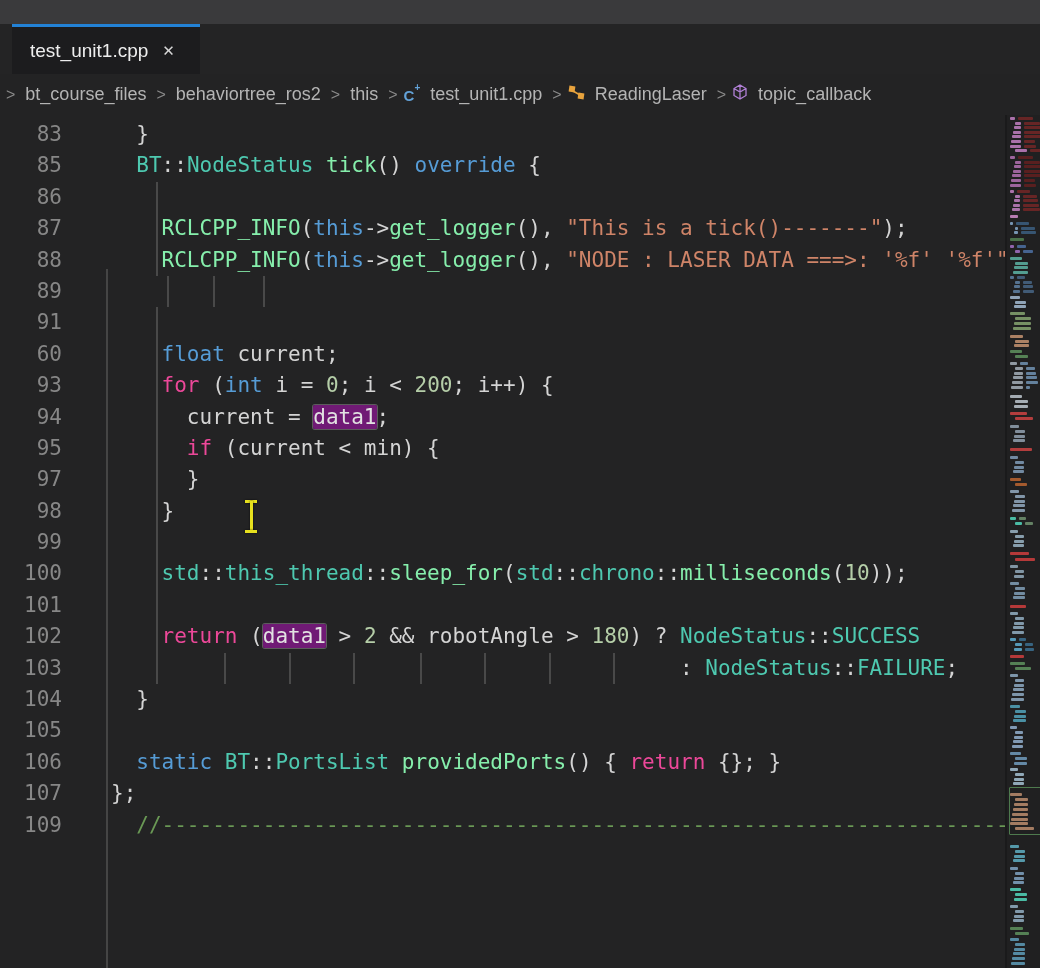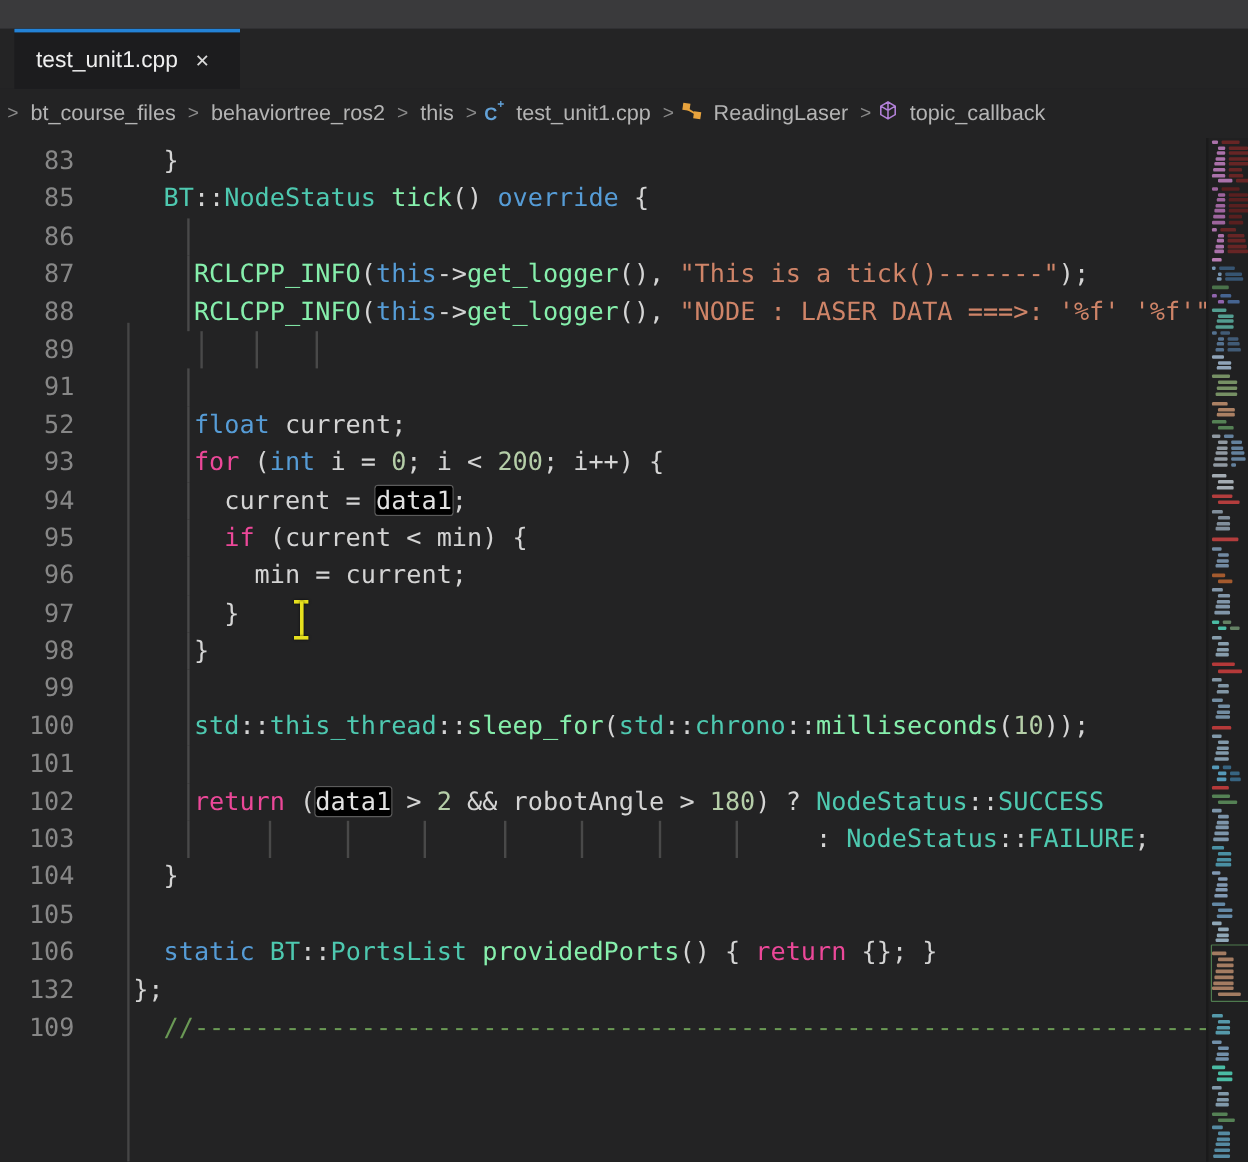--- a/index.html
+++ b/index.html
@@ -26,21 +26,21 @@
   .line{position:relative;height:31.4px;white-space:pre;
     font-family:"DejaVu Sans Mono","Liberation Mono",monospace;font-size:21px;line-height:31.4px;}
   .ln{position:absolute;left:0;top:0;width:62px;text-align:right;color:#878787;}
   .txt{position:absolute;left:111px;top:0;}
   .guide{position:absolute;top:0;height:31.4px;width:1.5px;background:#494949;}
   .long-guide{position:absolute;width:1.5px;background:#454545;}
   .tk-d{color:#d4d4d4}.tk-k{color:#569cd6}.tk-c{color:#ec4899}.tk-t{color:#4ec9b0}
   .tk-f{color:#86efac}.tk-s{color:#cf8468}.tk-n{color:#b5cea8}.tk-m{color:#6a9955}
   .tk-sq{text-decoration-style:wavy;text-decoration-color:#cc4040;
     text-decoration-thickness:1.5px;text-underline-offset:4px;text-align:center;}
-  .tk-hl{background:#000000;border-radius:2px;box-shadow:0 0 0 1px #5c5c5c;color:#e2e2e2;}
+  .tk-hl{background:#701a75;border-radius:2px;box-shadow:0 0 0 1px #5c5c5c;color:#e2e2e2;}
   
   .ibeam{position:absolute;width:16px;height:36px;pointer-events:none;}
   .ibeam i{position:absolute;background:#e6e01e;box-shadow:0 0 2px rgba(0,0,0,.8);}
   .ibeam .v{left:6.5px;top:3px;width:3px;height:30px;}
   .ibeam .t{left:2px;top:2px;width:12px;height:3px;}
   .ibeam .b{left:2px;bottom:1px;width:12px;height:3px;}
   
   .minimap{position:absolute;left:1005px;top:115px;width:35px;height:853px;background:#202021;
     border-left:2px solid #1a1a1b;overflow:hidden;cursor:pointer;}
   .mm-row{position:absolute;height:3px;border-radius:1px;opacity:.92;}
@@ -89,36 +89,35 @@
 <div class="editor">
   <div class="long-guide" style="left: 106px; top: 154px; height: 720px;"></div>
   <div class="code-lines">
       <div class="line"><span class="ln">83</span><span class="txt"><span class="tk-d">  }</span></span></div>
       <div class="line"><span class="ln">85</span><span class="txt"><span class="tk-d">  </span><span class="tk-t">BT</span><span class="tk-d">::</span><span class="tk-t">NodeStatus</span><span class="tk-d"> </span><span class="tk-f">tick</span><span class="tk-d">() </span><span class="tk-k">override</span><span class="tk-d"> {</span></span></div>
       <div class="line"><span class="ln">86</span><span class="guide" style="left: 156px;"></span><span class="txt"></span></div>
       <div class="line"><span class="ln">87</span><span class="guide" style="left: 156px;"></span><span class="txt"><span class="tk-d">    </span><span class="tk-f">RCLCPP_INFO</span><span class="tk-d">(</span><span class="tk-k tk-sq">this</span><span class="tk-d">-&gt;</span><span class="tk-f">get_logger</span><span class="tk-d">(), </span><span class="tk-s">"This is a tick()-------"</span><span class="tk-d">);</span></span></div>
       <div class="line"><span class="ln">88</span><span class="guide" style="left: 156px;"></span><span class="txt"><span class="tk-d">    </span><span class="tk-f">RCLCPP_INFO</span><span class="tk-d">(</span><span class="tk-k tk-sq">this</span><span class="tk-d">-&gt;</span><span class="tk-f">get_logger</span><span class="tk-d">(), </span><span class="tk-s">"NODE : LASER DATA ===&gt;: '%f' '%f'"</span></span></div>
       <div class="line"><span class="ln">89</span><span class="guide" style="left: 167px;"></span><span class="guide" style="left: 213px;"></span><span class="guide" style="left: 263px;"></span></div>
       <div class="line"><span class="ln">91</span><span class="guide" style="left: 156px;"></span></div>
-      <div class="line"><span class="ln">52</span><span class="guide" style="left: 156px;"></span><span class="txt"><span class="tk-d">    </span><span class="tk-k">float</span><span class="tk-d"> current;</span></span></div>
+      <div class="line"><span class="ln">60</span><span class="guide" style="left: 156px;"></span><span class="txt"><span class="tk-d">    </span><span class="tk-k">float</span><span class="tk-d"> current;</span></span></div>
       <div class="line"><span class="ln">93</span><span class="guide" style="left: 156px;"></span><span class="txt"><span class="tk-d">    </span><span class="tk-c">for</span><span class="tk-d"> (</span><span class="tk-k">int</span><span class="tk-d"> i = </span><span class="tk-n">0</span><span class="tk-d">; i &lt; </span><span class="tk-n">200</span><span class="tk-d">; i++) {</span></span></div>
       <div class="line"><span class="ln">94</span><span class="guide" style="left: 156px;"></span><span class="txt"><span class="tk-d">      current = </span><span class="tk-hl">data1</span><span class="tk-d">;</span></span></div>
       <div class="line"><span class="ln">95</span><span class="guide" style="left: 156px;"></span><span class="txt"><span class="tk-d">      </span><span class="tk-c">if</span><span class="tk-d"> (current &lt; min) {</span></span></div>
-      <div class="line"><span class="ln">96</span><span class="guide" style="left: 156px;"></span><span class="txt"><span class="tk-d">        min = current;</span></span></div>
       <div class="line"><span class="ln">97</span><span class="guide" style="left: 156px;"></span><span class="txt"><span class="tk-d">      }</span></span></div>
       <div class="line"><span class="ln">98</span><span class="guide" style="left: 156px;"></span><span class="txt"><span class="tk-d">    }</span></span></div>
       <div class="line"><span class="ln">99</span><span class="guide" style="left: 156px;"></span><span class="txt"></span></div>
       <div class="line"><span class="ln">100</span><span class="guide" style="left: 156px;"></span><span class="txt"><span class="tk-d">    </span><span class="tk-t">std</span><span class="tk-d">::</span><span class="tk-t">this_thread</span><span class="tk-d">::</span><span class="tk-f">sleep_for</span><span class="tk-d">(</span><span class="tk-t">std</span><span class="tk-d">::</span><span class="tk-t">chrono</span><span class="tk-d">::</span><span class="tk-f">milliseconds</span><span class="tk-d">(</span><span class="tk-n">10</span><span class="tk-d">));</span></span></div>
       <div class="line"><span class="ln">101</span><span class="guide" style="left: 156px;"></span><span class="txt"></span></div>
       <div class="line"><span class="ln">102</span><span class="guide" style="left: 156px;"></span><span class="txt"><span class="tk-d">    </span><span class="tk-c">return</span><span class="tk-d"> (</span><span class="tk-hl">data1</span><span class="tk-d"> &gt; </span><span class="tk-n">2</span><span class="tk-d"> &amp;&amp; robotAngle &gt; </span><span class="tk-n">180</span><span class="tk-d">) ? </span><span class="tk-t">NodeStatus</span><span class="tk-d">::</span><span class="tk-t">SUCCESS</span></span></div>
       <div class="line"><span class="ln">103</span><span class="guide" style="left: 156px;"></span><span class="guide" style="left: 224px;"></span><span class="guide" style="left: 289px;"></span><span class="guide" style="left: 353px;"></span><span class="guide" style="left: 420px;"></span><span class="guide" style="left: 484px;"></span><span class="guide" style="left: 549px;"></span><span class="guide" style="left: 613px;"></span><span class="txt"><span class="tk-d">                                             : </span><span class="tk-t">NodeStatus</span><span class="tk-d">::</span><span class="tk-t">FAILURE</span><span class="tk-d">;</span></span></div>
       <div class="line"><span class="ln">104</span><span class="txt"><span class="tk-d">  }</span></span></div>
       <div class="line"><span class="ln">105</span><span class="txt"></span></div>
       <div class="line"><span class="ln">106</span><span class="txt"><span class="tk-d">  </span><span class="tk-k">static</span><span class="tk-d"> </span><span class="tk-t">BT</span><span class="tk-d">::</span><span class="tk-t">PortsList</span><span class="tk-d"> </span><span class="tk-f">providedPorts</span><span class="tk-d">() { </span><span class="tk-c">return</span><span class="tk-d"> {}; }</span></span></div>
-      <div class="line"><span class="ln">132</span><span class="txt"><span class="tk-d">};</span></span></div>
+      <div class="line"><span class="ln">107</span><span class="txt"><span class="tk-d">};</span></span></div>
       <div class="line"><span class="ln">109</span><span class="txt"><span class="tk-d">  </span><span class="tk-m">//--------------------------------------------------------------------</span></span></div>
     </div>
   <div class="ibeam" style="left: 243px; top: 383px;">
       <i class="t"></i>
       <i class="v"></i>
       <i class="b"></i>
     </div>
 </div>
 
 <div class="minimap">

